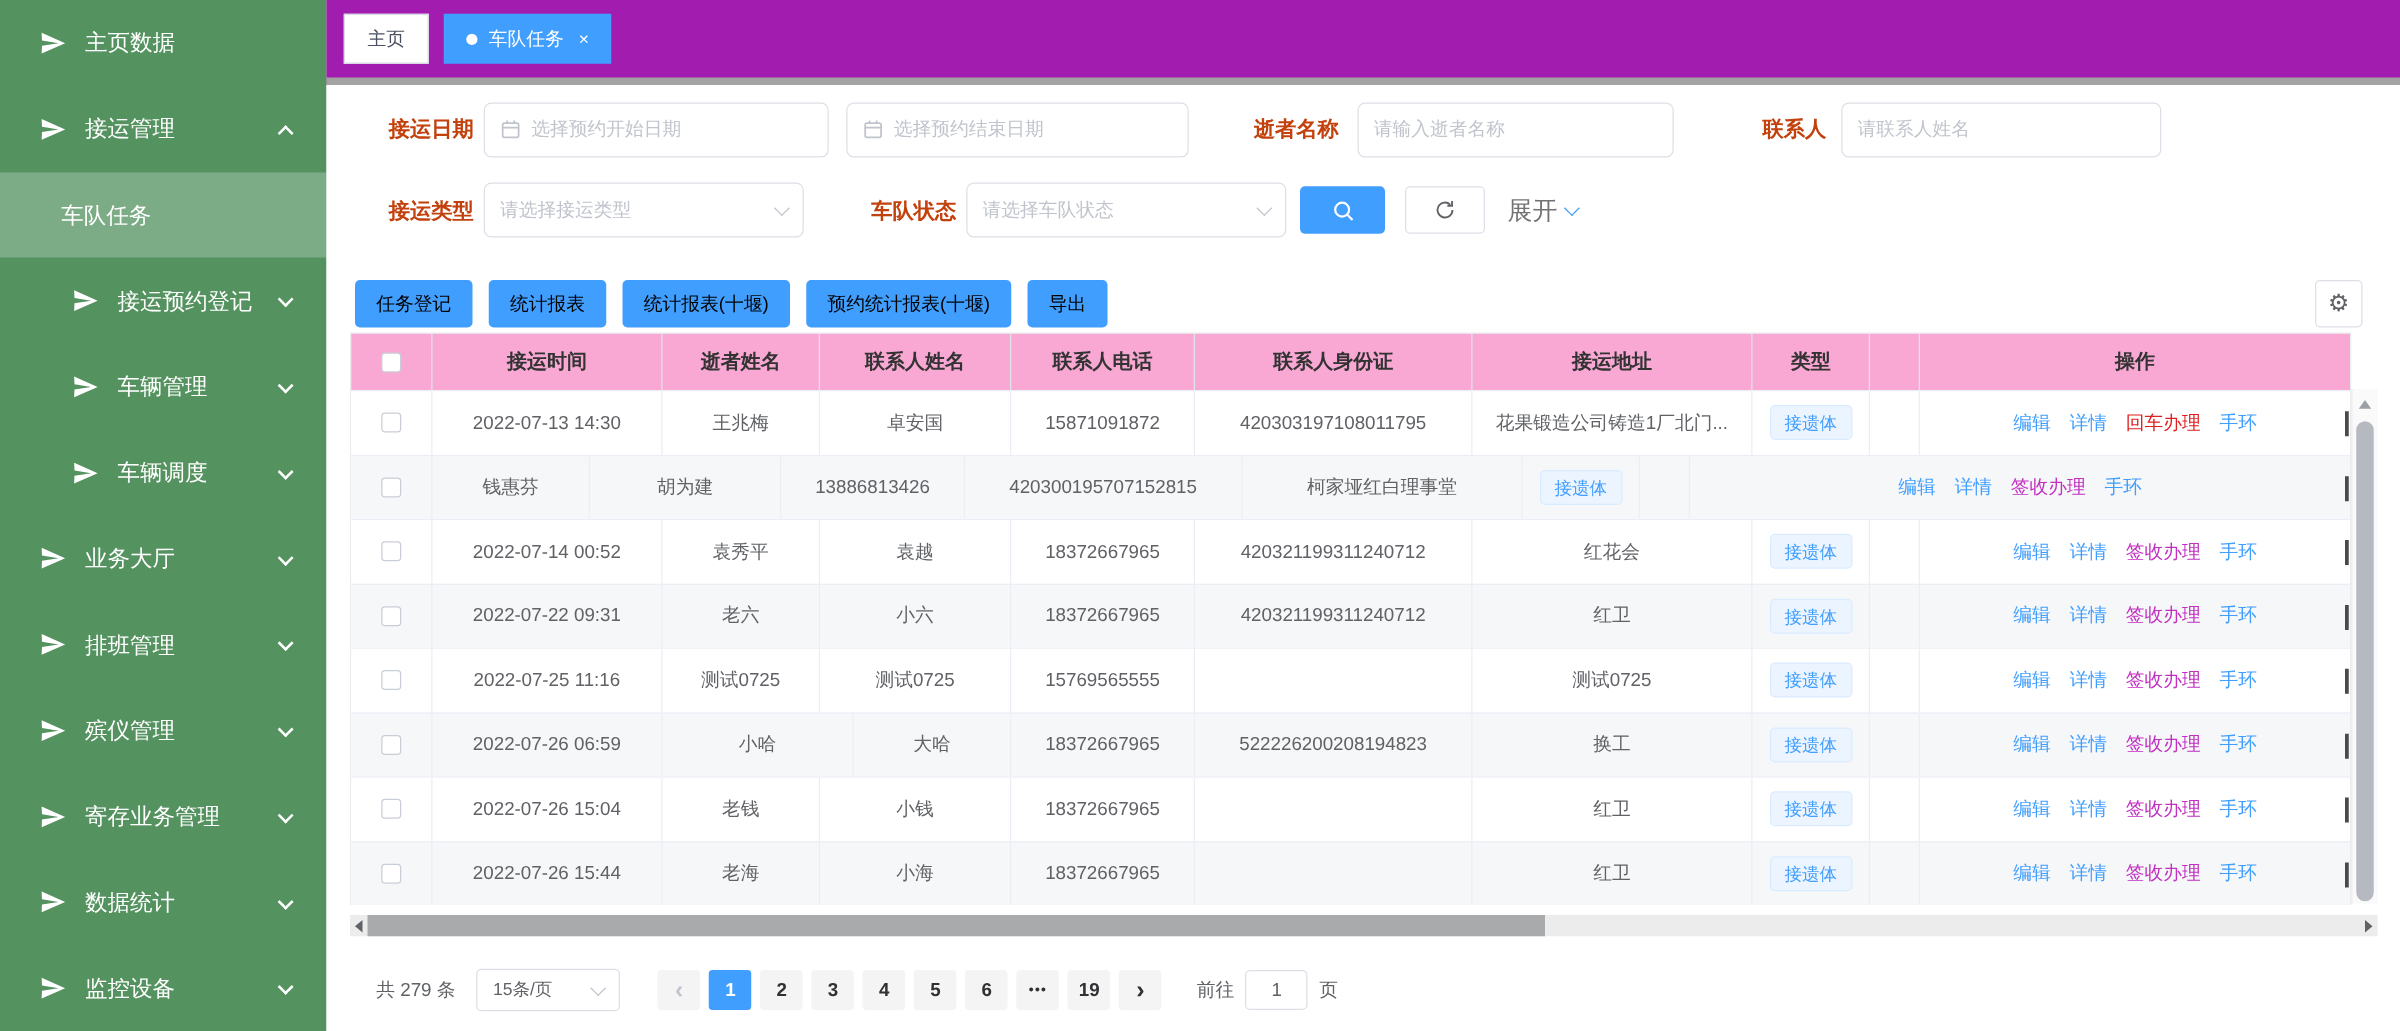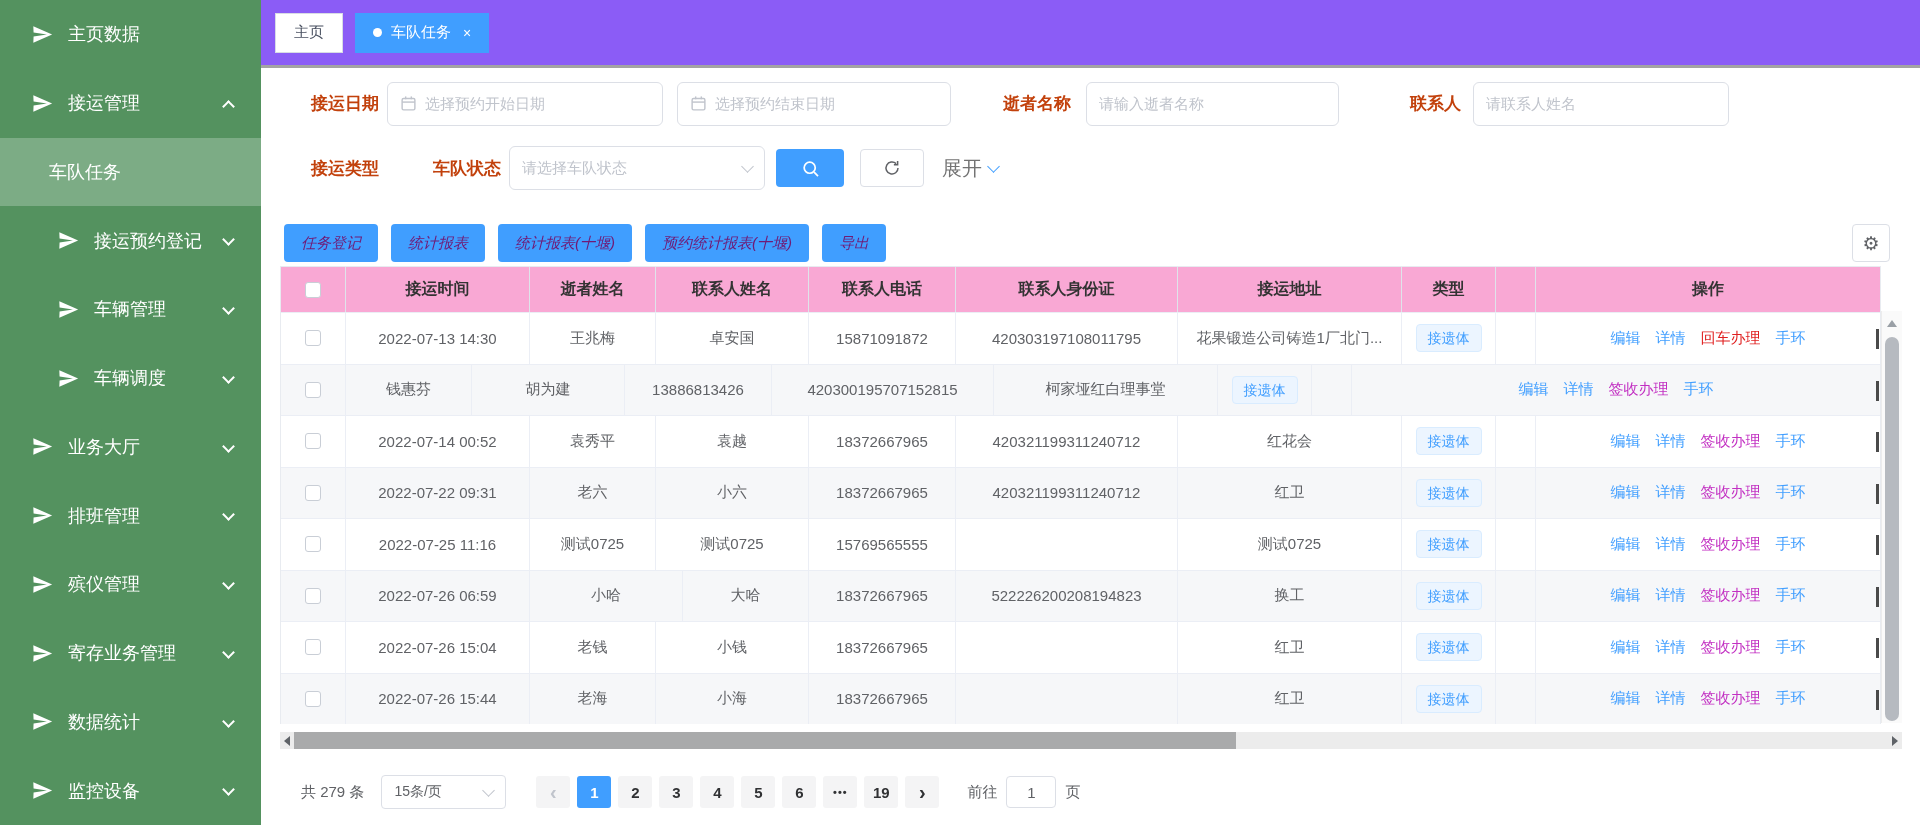--- a/index.html
+++ b/index.html
@@ -14,21 +14,21 @@
   .side-item.sub { padding-left:58px; }
   .side-item.active { padding-left:49px; background:rgba(255,255,255,0.24); }
   .plane { width:21px; height:21px; margin-right:15px; flex:0 0 auto; }
   .chev { position:absolute; right:28px; width:9px; height:9px;
     border-right:2px solid #fff; border-bottom:2px solid #fff; }
   .chev.down { transform:rotate(45deg); top:29px; }
   .chev.up   { transform:rotate(-135deg); top:33px; }
 
   
   .main { position:absolute; left:261px; top:0; width:1659px; height:825px; background:#fff; }
-  .tabbar { height:68px; background:#8b5cf6; border-bottom:3px solid #a3a3a3;
+  .tabbar { height:68px; background:#a21caf; border-bottom:6px solid #a3a3a3;
     display:flex; align-items:center; padding-left:14px; gap:12px; }
   .tab { height:40px; padding:0 18px; display:flex; align-items:center; font-size:15px; cursor:pointer; }
   .tab.plain { background:#fff; border:1px solid #d8dce5; color:#495060; }
   .tab.active { background:#409EFF; color:#fff; }
   .tab .dot { width:9px; height:9px; border-radius:50%; background:#fff; margin-right:9px; }
   .tab .close { margin-left:12px; font-size:14px; line-height:1; }
 
   
   .frow { display:flex; align-items:center; padding-left:50px; }
   .frow1 { margin-top:13px; height:45px; }
@@ -46,22 +46,22 @@
     transform:rotate(45deg); margin-top:-4px; }
   .search-btn { width:68px; height:38px; background:#409EFF; border:none; border-radius:4px;
     display:flex; align-items:center; justify-content:center; cursor:pointer; }
   .refresh-btn { width:64px; height:38px; background:#fff; border:1px solid #dcdfe6; border-radius:4px;
     display:flex; align-items:center; justify-content:center; cursor:pointer; }
   .expand-link { color:#737373; font-size:20px; display:flex; align-items:center; gap:7px; cursor:pointer; }
   .expand-link .sel-chev { border-color:#409EFF; }
 
   
   .toolbar { margin-top:33px; padding-left:23px; display:flex; gap:13px; position:relative; }
-  .tbtn { background:#409EFF; color:#701a75; border:none; border-radius:4px; height:38px;
-    padding:0 17px; font-size:15px; font-family:inherit; cursor:pointer;font-style:italic; }
+  .tbtn { background:#409EFF; color:#000000; border:none; border-radius:4px; height:38px;
+    padding:0 17px; font-size:15px; font-family:inherit; cursor:pointer; }
   .gear-btn { position:absolute; right:30px; top:0; width:38px; height:38px; background:#fff;
     border:1px solid #dcdfe6; border-radius:4px; color:#606266; font-size:19px;
     display:flex; align-items:center; justify-content:center; cursor:pointer; }
 
   
   .content { margin:4px 0 0 19px; width:1622px; }
   .tablewrap { display:flex; }
   .tbl { width:1601px; border:1px solid #e8ebf0; border-bottom:none; }
   .thead { display:flex; height:45px; background:#f9a8d4; }
   .thead .cell { font-weight:bold; font-size:16px; color:#333; border-right:1px solid #dfe4ea; }
@@ -84,21 +84,21 @@
   .v-thumb { position:absolute; top:26px; bottom:2px; left:3px; width:14px; background:#b6bac0; border-radius:7px; cursor:pointer; }
   .hscroll { margin-top:8px; width:1622px; height:17px; background:#ececec; position:relative; }
   .h-thumb { position:absolute; left:14px; width:942px; top:0; height:17px; background:#a9aaab; cursor:pointer; }
   .h-arrow-l { position:absolute; left:4px; top:4px; width:0; height:0;
     border-top:5px solid transparent; border-bottom:5px solid transparent; border-right:6px solid #5f6368; }
   .h-arrow-r { position:absolute; right:4px; top:4px; width:0; height:0;
     border-top:5px solid transparent; border-bottom:5px solid transparent; border-left:6px solid #5f6368; }
 
   
   .pager { margin-top:26px; margin-left:21px; display:flex; align-items:center; font-size:15px; color:#606266; }
-  .psel { width:125px; height:34px; border:1px solid #dcdfe6; border-radius:4px; margin-left:17px;
+  .psel { width:115px; height:34px; border:1px solid #dcdfe6; border-radius:4px; margin-left:17px;
     display:flex; align-items:center; justify-content:space-between; padding:0 12px; cursor:pointer;
     font-size:14px; color:#606266; }
   .pbtn { min-width:34px; height:32px; background:#f4f4f5; border:none; border-radius:3px;
     display:flex; align-items:center; justify-content:center; font-size:15px; font-weight:bold;
     color:#303133; cursor:pointer; font-family:inherit; }
   .pbtn.active { background:#409EFF; color:#fff; }
   .pbtn.nav { font-size:20px; font-weight:bold; }
   .pbtn.nav.disabled { color:#c0c4cc; }
   .pages { display:flex; gap:7px; margin-left:30px; }
   .goto { display:flex; align-items:center; margin-left:28px; gap:9px; }
@@ -250,20 +250,24 @@
       <input placeholder="请输入逝者名称" style="">
     </div>
     <span class="flabel" style="margin-left:71px;">联系人</span>
     <div class="fbox" style="width:256px;margin-left:12px;">
       <input placeholder="请联系人姓名" style="">
     </div>
   </div>
 
   <div class="frow frow2">
     <span class="flabel">接运类型</span>
+    <div class="fbox fselect" style="width:256px;margin-left:8px;">
+      <span class="ph">请选择接运类型</span>
+      <span class="sel-chev"></span>
+    </div>
     <span class="flabel" style="margin-left:54px;">车队状态</span>
     <div class="fbox fselect" style="width:256px;margin-left:8px;">
       <span class="ph">请选择车队状态</span>
       <span class="sel-chev"></span>
     </div>
     <button class="search-btn" style="margin-left:11px;">
       <svg width="19" height="19" viewBox="0 0 24 24" fill="none" stroke="#fff" stroke-width="2.2">
           <circle cx="11" cy="11" r="7"></circle>
           <line x1="16.5" y1="16.5" x2="21.5" y2="21.5"></line>
         </svg>

